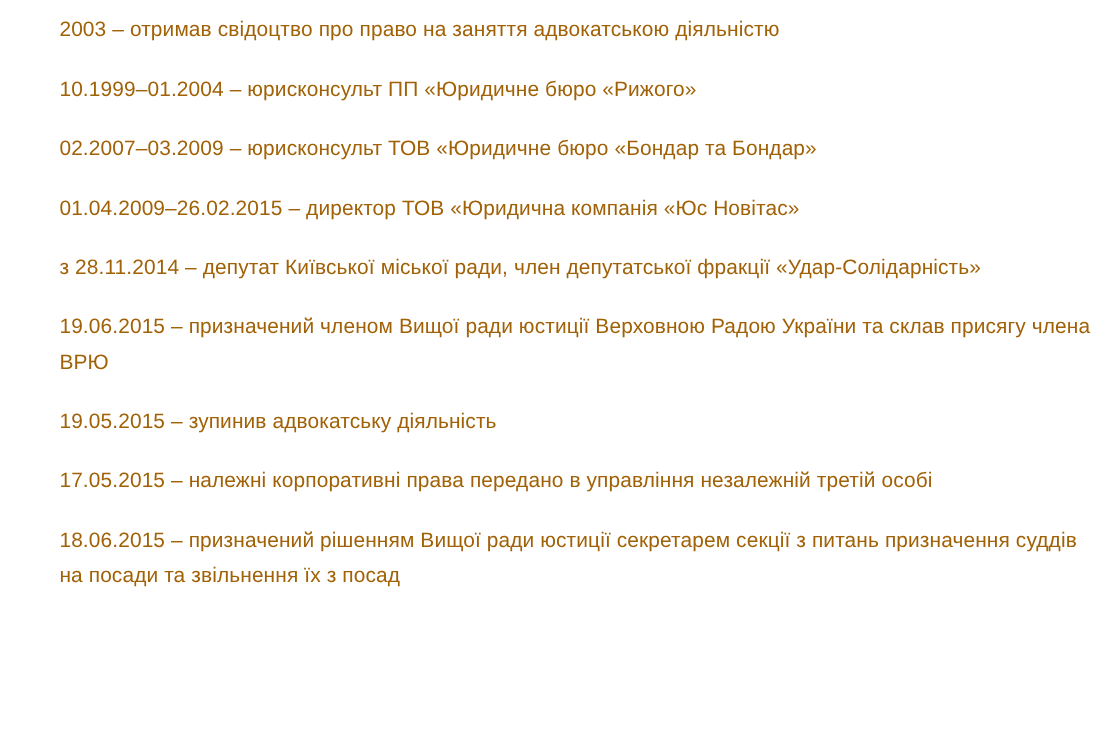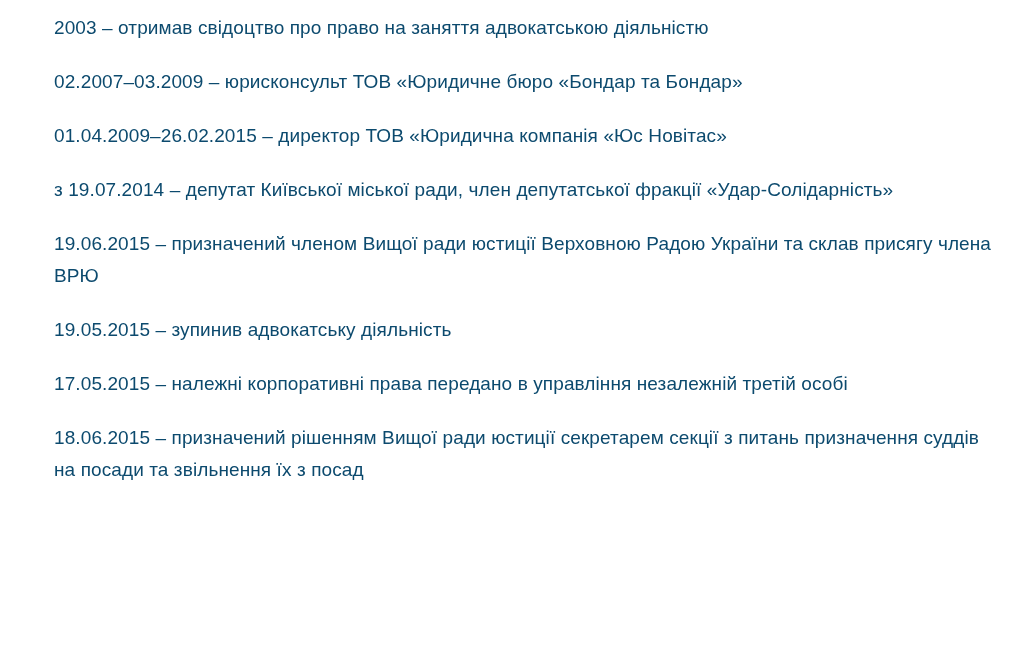--- a/index.html
+++ b/index.html
@@ -25,29 +25,30 @@
     letter-spacing: 0.2px;
     color: #1f1f1f;
   }
   .career-entry {
     margin: 0 0 22px 0;
     max-width: 951px;
     font-size: 19px;
     line-height: 32px;
     font-weight: 400;
     letter-spacing: 0.1px;
-    color: #0c4a6e;
+    color: #a16207;
   }
 </style>
 </head>
 <body>
 
 <main class="career-section">
 
   <p class="career-entry">2003 – отримав свідоцтво про право на заняття адвокатською діяльністю</p>
+  <p class="career-entry">10.1999–01.2004 – юрисконсульт ПП «Юридичне бюро «Рижого»</p>
   <p class="career-entry">02.2007–03.2009 – юрисконсульт ТОВ «Юридичне бюро «Бондар та Бондар»</p>
   <p class="career-entry">01.04.2009–26.02.2015 – директор ТОВ «Юридична компанія «Юс Новітас»</p>
-  <p class="career-entry">з 19.07.2014 – депутат Київської міської ради, член депутатської фракції «Удар-Солідарність»</p>
+  <p class="career-entry">з 28.11.2014 – депутат Київської міської ради, член депутатської фракції «Удар-Солідарність»</p>
   <p class="career-entry">19.06.2015 – призначений членом Вищої ради юстиції Верховною Радою України та склав присягу члена ВРЮ</p>
   <p class="career-entry">19.05.2015 – зупинив адвокатську діяльність</p>
   <p class="career-entry">17.05.2015 – належні корпоративні права передано в управління незалежній третій особі</p>
   <p class="career-entry">18.06.2015 – призначений рішенням Вищої ради юстиції секретарем секції з питань призначення суддів на посади та звільнення їх з посад</p>
 </main>
 
 </body></html>

